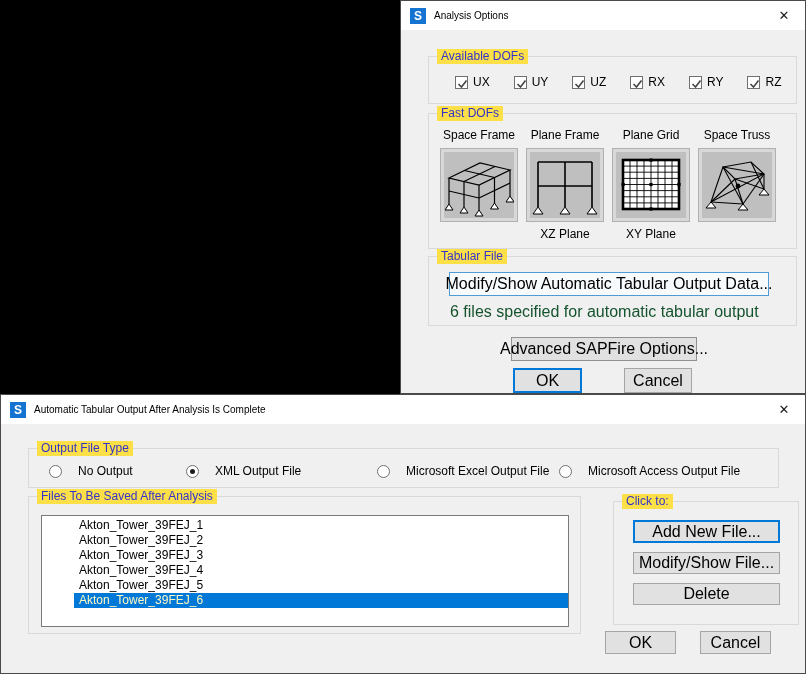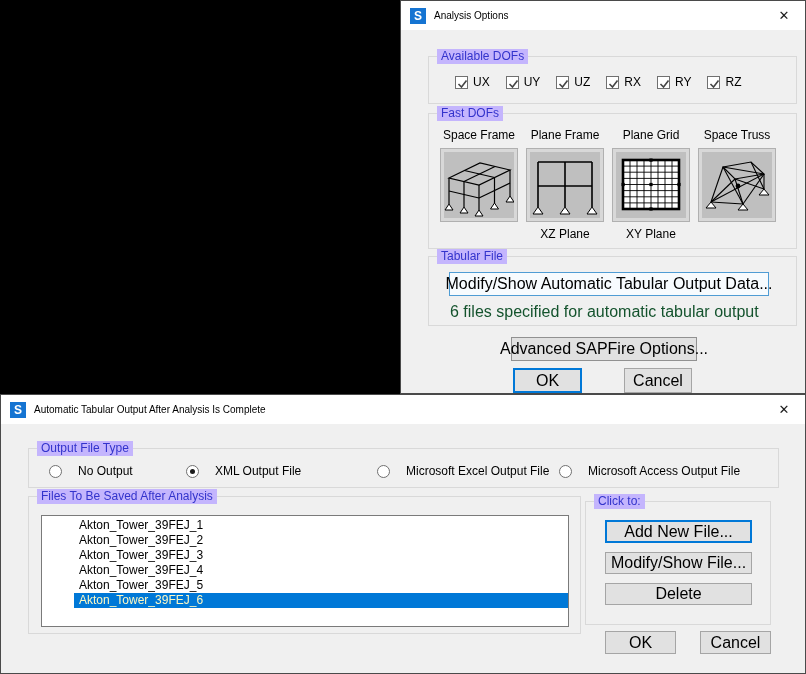--- a/index.html
+++ b/index.html
@@ -40,40 +40,40 @@
     display:flex; align-items:center; justify-content:center;
     font-size:13px; color:#1a1a1a;
   }
   .grp {
     position:absolute;
     border:1px solid #d9d9d9;
   }
   .grp-label {
     position:absolute;
     top:-8px; left:8px;
-    background:#c4b5fd;
+    background:#fde047;
     padding:0 4px;
     color:#3333cc;
     line-height:15px;
     white-space:nowrap;
   }
   .btn {
     position:absolute;
     background:#e1e1e1;
     border:1px solid #a5a5a5;
     display:flex; align-items:center; justify-content:center;
     font-size:16px;
     white-space:nowrap;
   }
   .btn.default { border:2px solid #0078d7; }
   .btn.focus-light { background:#f7fbfe; border:1px solid #4f9cd4; }
   
   .cb-row {
     position:absolute; left:26px; top:18px;
-    display:flex; gap:16px; align-items:center;
+    display:flex; gap:24px; align-items:center;
   }
   .cb-item { display:flex; align-items:center; gap:5px; }
   .cb {
     width:13px; height:13px;
     background:#fff;
     border:1px solid #707070;
     position:relative;
   }
   .cb svg { position:absolute; left:-1px; top:-1px; }
   
@@ -348,21 +348,21 @@
     <div class="listbox" style="left:12px; top:18px; width:528px; height:112px;">
       <div class="list-item">Akton_Tower_39FEJ_1</div>
       <div class="list-item">Akton_Tower_39FEJ_2</div>
       <div class="list-item">Akton_Tower_39FEJ_3</div>
       <div class="list-item">Akton_Tower_39FEJ_4</div>
       <div class="list-item">Akton_Tower_39FEJ_5</div>
       <div class="list-item selected">Akton_Tower_39FEJ_6</div>
     </div>
   </div>
 
-  <div class="grp" style="left:584px; top:106px; width:186px; height:124px;">
+  <div class="grp" style="left:612px; top:106px; width:186px; height:124px;">
     <span class="grp-label">Click to:</span>
     <button class="btn default" style="left:19px; top:18px; width:147px; height:23px;">Add New File...</button>
     <button class="btn" style="left:19px; top:50px; width:147px; height:22px;">Modify/Show File...</button>
     <button class="btn" style="left:19px; top:81px; width:147px; height:22px;">Delete</button>
   </div>
 
   <button class="btn" style="left:604px; top:236px; width:71px; height:23px;">OK</button>
   <button class="btn" style="left:699px; top:236px; width:71px; height:23px;">Cancel</button>
 </div>
 

